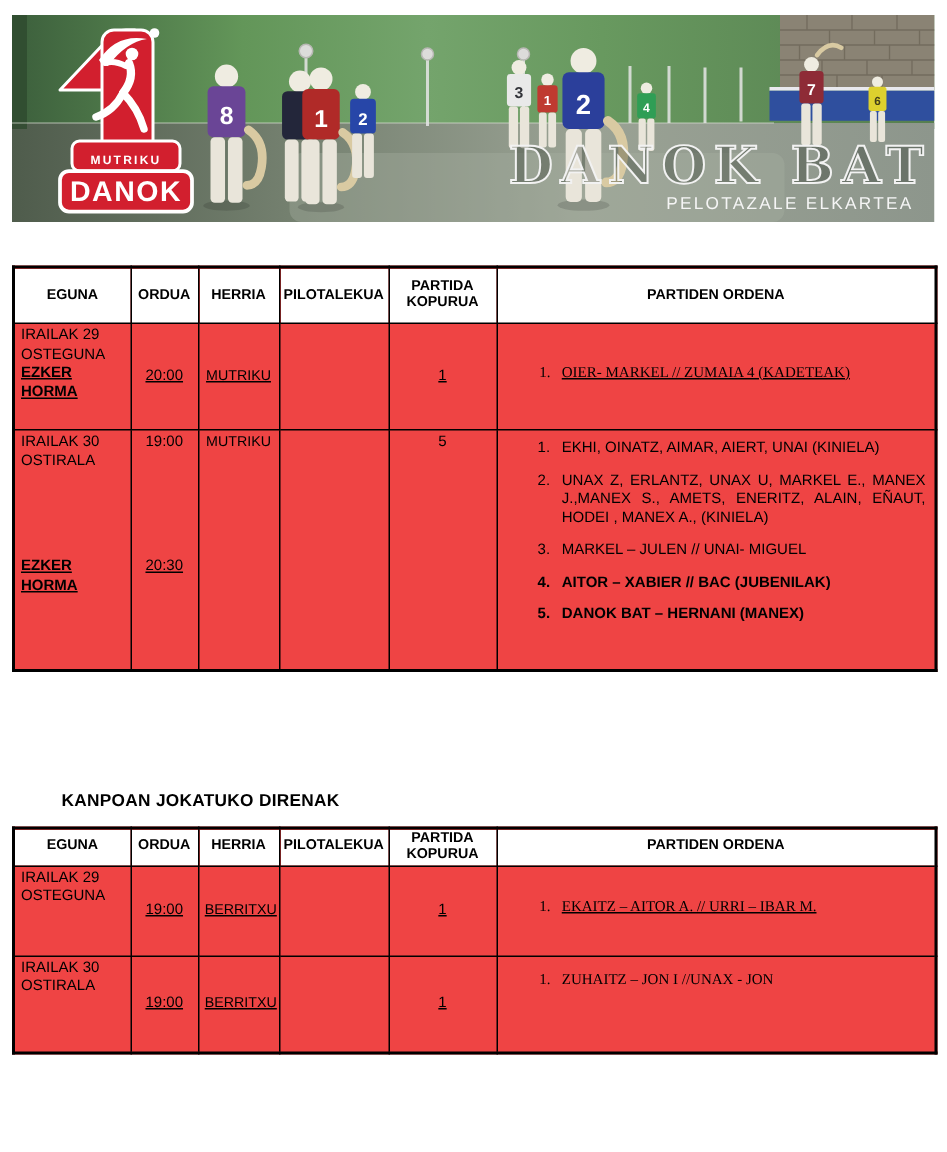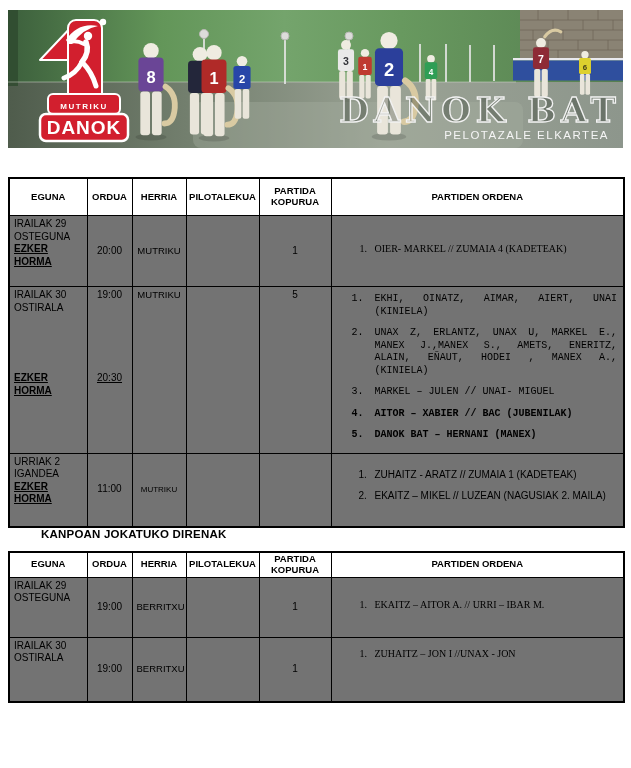--- a/index.html
+++ b/index.html
@@ -4,46 +4,46 @@
 <style>
   html,body{margin:0;padding:0;}
   body{
     width:631px;height:768px;background:#ffffff;position:relative;
     font-family:"Liberation Sans",sans-serif;color:#000;
     -webkit-font-smoothing:antialiased;
   }
   
   #photo{position:absolute;top:10px;left:8px;width:615px;height:138px;}
   
-  table{border-collapse:collapse;table-layout:fixed;width:615px;background:#737373;}
+  table{border-collapse:collapse;table-layout:fixed;width:615px;background:#ef4444;}
   table{border:2px solid #000;}
   th,td{border:1.5px solid #000;overflow:hidden;}
   th{font-size:9.5px;font-weight:bold;text-align:center;padding:2px;line-height:1.15;background:#fff;}
   td{font-size:10px;vertical-align:top;padding:2px 4px;line-height:1.25;}
   .c{text-align:center;}
-  .mid{vertical-align:middle;}
+  .mid{vertical-align:middle;text-decoration:underline;}
   #table1{position:absolute;top:177px;left:8px;}
   #table2{position:absolute;top:551px;left:8px;}
   #table1 th{height:32px;}
   #table2 th{height:21px;padding:1px;}
   .r1 td{height:66px;}
   .r2 td{height:151px;}
   .r3 td{height:68px;}
   .s1 td{height:55px;}
   .s2 td{height:51px;}
   .s3 td{height:55px;}
   .venue{font-weight:bold;text-decoration:underline;display:inline-block;}
   .town{font-size:9.5px;white-space:nowrap;}
   .town-small{font-size:8px;white-space:nowrap;}
   .gap-venue{margin-top:58px;}
   .gap-time{margin-top:70px;text-decoration:underline;}
   ol{margin:0;padding:0 2px 0 30px;}
   ol li{padding-left:5px;margin:0 0 4px 0;}
   ol.serif{font-family:"Liberation Serif",serif;}
-  ol.sans li{text-align:justify;margin-bottom:9px;font-family:Liberation Mono, monospace;}
+  ol.sans li{text-align:justify;margin-bottom:9px;}
   ol.spread li{margin-bottom:8px;}
   li.bold{font-weight:bold;}
   .ord-cell{padding-left:8px;}
   
   #away-title{
     position:absolute;top:528px;left:9px;font-size:11.5px;font-weight:bold;
     letter-spacing:.2px;
     padding-left:32px;
   }
 </style>
@@ -252,36 +252,20 @@
     <td class="ord-cell" style="padding-top:6px">
       <ol class="sans">
         <li>EKHI, OINATZ, AIMAR, AIERT, UNAI (KINIELA)</li>
         <li>UNAX Z, ERLANTZ, UNAX U, MARKEL E., MANEX J.,MANEX S., AMETS, ENERITZ, ALAIN, EÑAUT, HODEI , MANEX A., (KINIELA)</li>
         <li>MARKEL – JULEN // UNAI- MIGUEL</li>
         <li class="bold">AITOR – XABIER // BAC (JUBENILAK)</li>
         <li class="bold">DANOK BAT – HERNANI (MANEX)</li>
       </ol>
     </td>
   </tr>
-  <tr class="r3">
-    <td>
-      <div>URRIAK 2 IGANDEA</div>
-      <span class="venue">EZKER HORMA</span>
-    </td>
-    <td class="c mid">11:00</td>
-    <td class="c mid town-small">MUTRIKU</td>
-    <td></td>
-    <td class="c mid"></td>
-    <td class="mid ord-cell">
-      <ol class="spread">
-        <li>ZUHAITZ - ARATZ // ZUMAIA 1 (KADETEAK)</li>
-        <li>EKAITZ – MIKEL // LUZEAN (NAGUSIAK 2. MAILA)</li>
-      </ol>
-    </td>
-  </tr>
 </tbody>
   </table>
 
 <div id="away-title">KANPOAN JOKATUKO DIRENAK</div>
 
 <table id="table2">
   <colgroup>
     <col style="width:78px">
       <col style="width:45px">
       <col style="width:54px">

